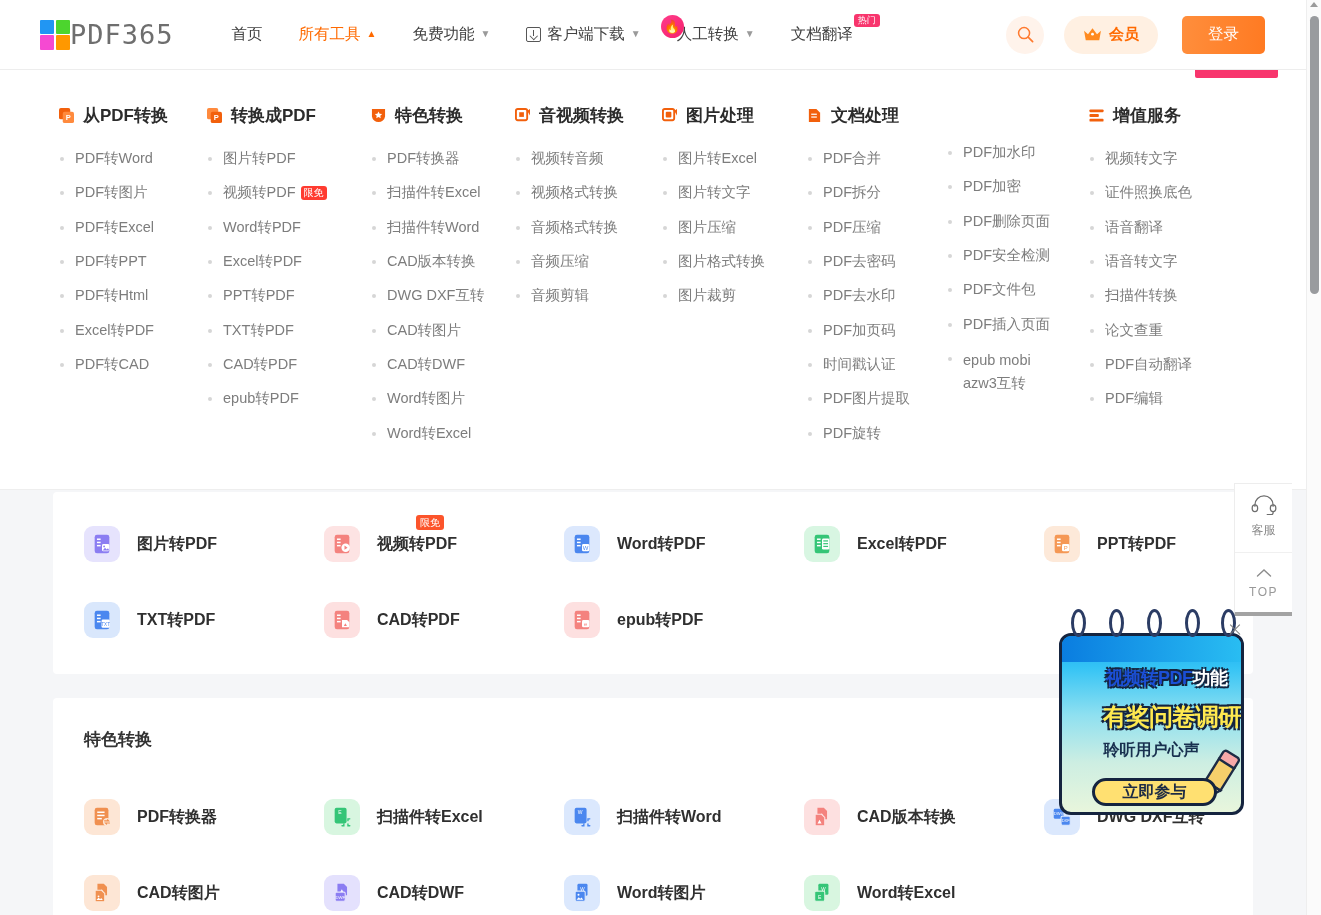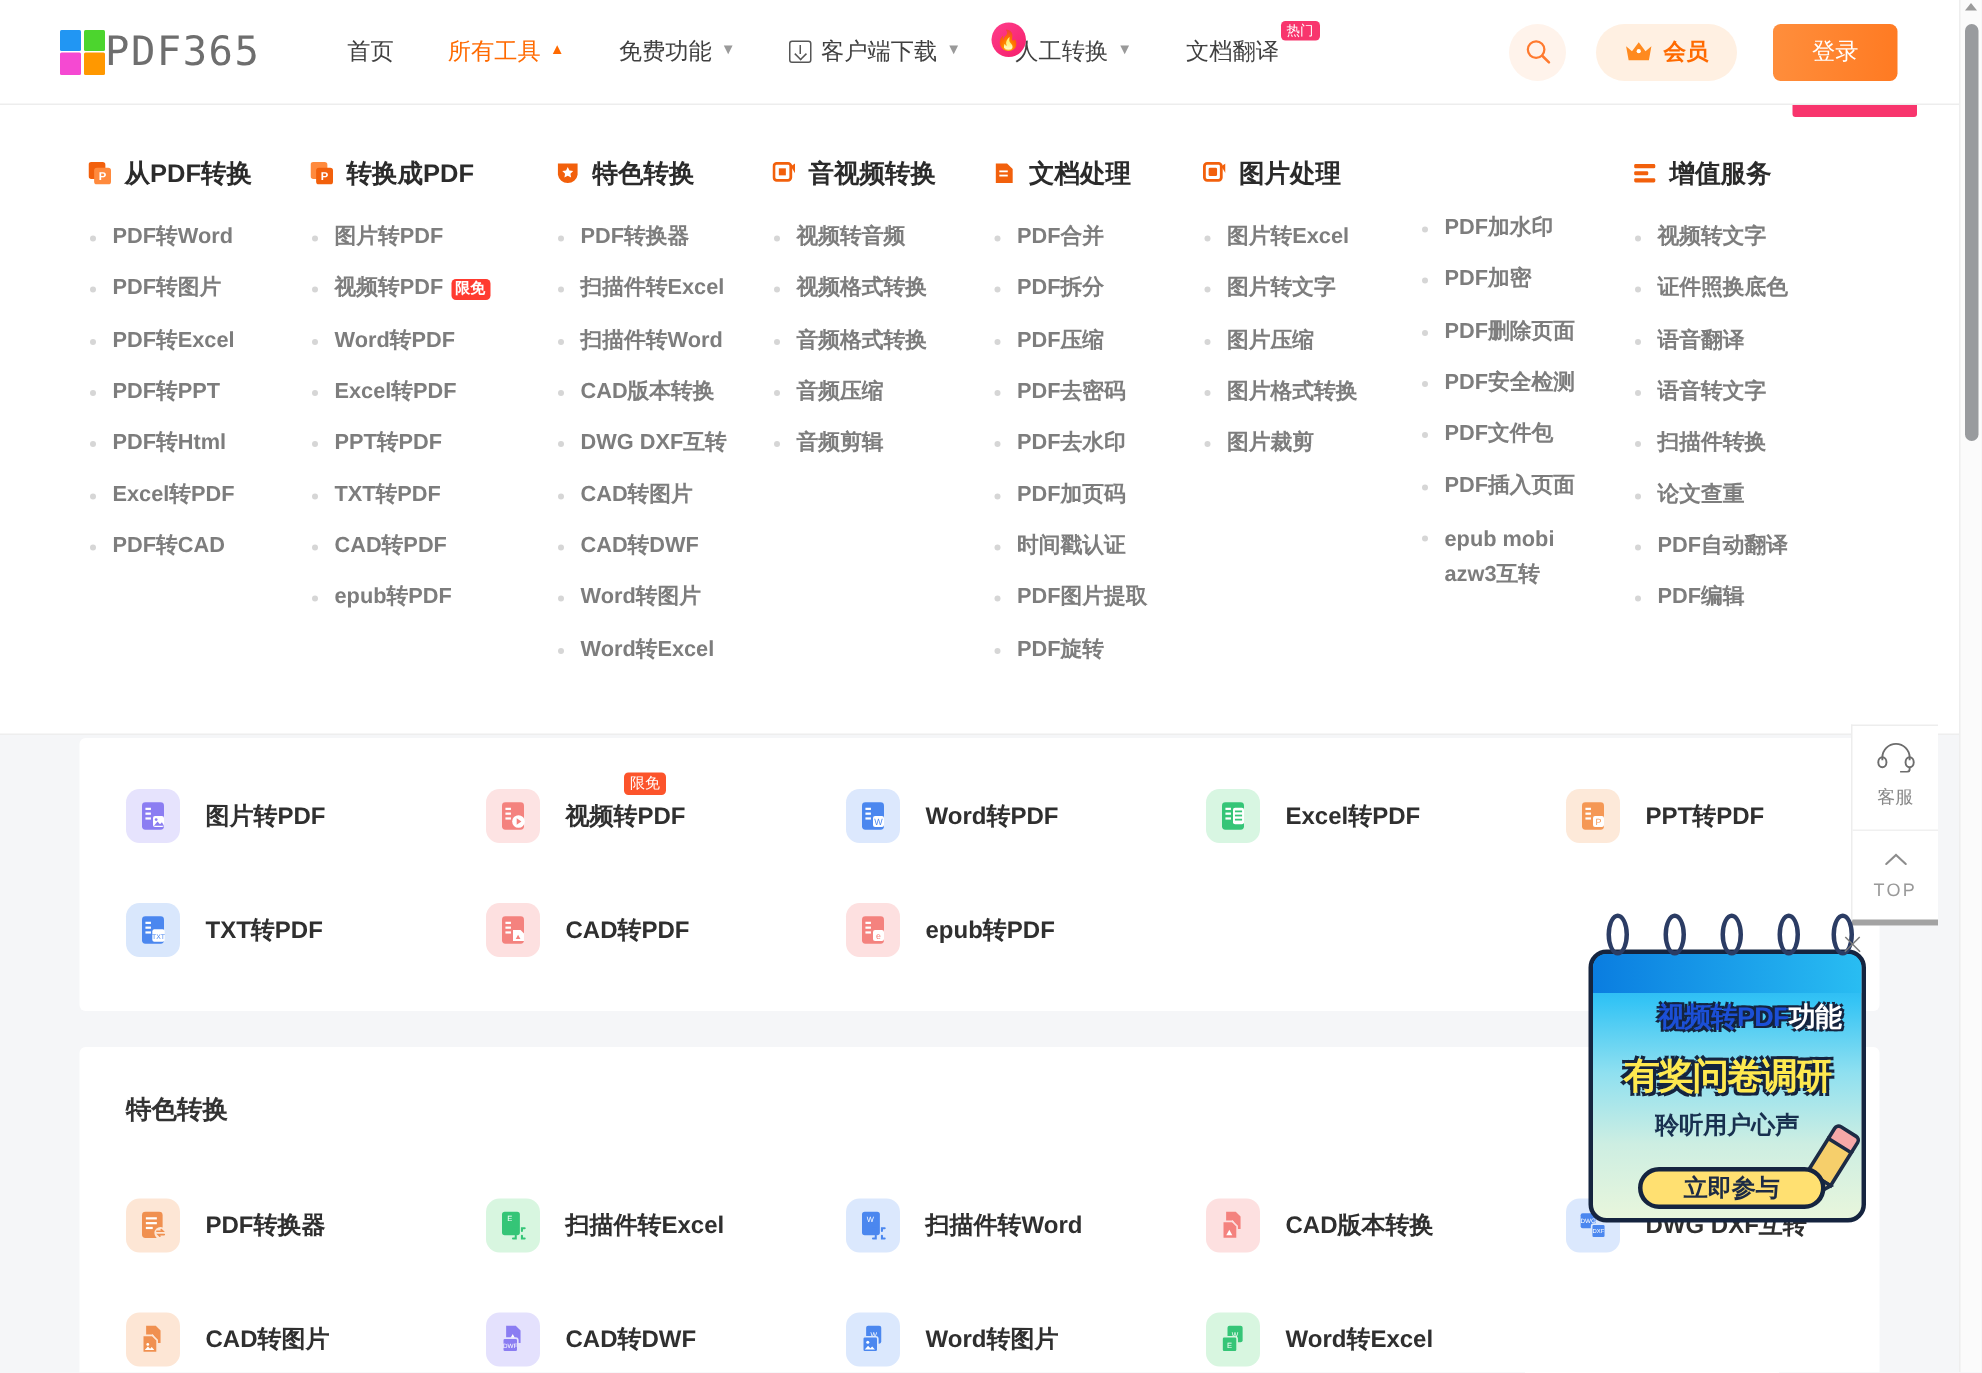--- a/index.html
+++ b/index.html
@@ -114,21 +114,21 @@
     display: flex; align-items: center;
     font-size: 17px; font-weight: bold; color: #2b2b2b;
     margin-bottom: 22px; white-space: nowrap;
   }
   .mega-head .cat-icon { margin-right: 9px; display: flex; }
   .mega-list { list-style: none; }
   .mega-list li {
     position: relative;
     font-size: 14.5px; color: #7d7d7d;
     padding-left: 16px; margin-bottom: 15.5px;
-    cursor: pointer; white-space: nowrap; line-height: 1.3; font-weight: bold;
+    cursor: pointer; white-space: nowrap; line-height: 1.3;
   }
   .mega-list li:before {
     content: ""; position: absolute; left: 1px; top: 8px;
     width: 4px; height: 4px; border-radius: 50%; background: #d6d6d6;
   }
   .free-badge {
     display: inline-block; vertical-align: 1px;
     background: #ff3b30; color: #fff; font-size: 10px;
     padding: 1px 3px 2px; border-radius: 3px; margin-left: 5px; line-height: 1.1;
   }
@@ -201,21 +201,21 @@
   }
   .promo-l1 {
     position: absolute; top: 30px; width: 100%; text-align: center;
     font-size: 18px; font-weight: bold; color: #ffffff;
     text-shadow: -1.6px -1.6px 0 #15243f, 1.6px -1.6px 0 #15243f, -1.6px 1.6px 0 #15243f, 1.6px 1.6px 0 #15243f;
     letter-spacing: -0.5px;
     padding-left: 30px;
   }
   .promo-l1 b { color: #1b4fd6; }
   .promo-l2 {
-    position: absolute; top: 65px; width: 100%; text-align: center;
+    position: absolute; top: 65px; width: 100%; text-align: right;
     font-size: 24px; font-weight: bold; color: #ffe94f;
     text-shadow: -2px -2px 0 #15243f, 2px -2px 0 #15243f, -2px 2px 0 #15243f, 2px 2px 0 #15243f;
     letter-spacing: -1px;
   }
   .promo-l3 {
     position: absolute; top: 104px; width: 100%; text-align: center;
     font-size: 16px; font-weight: bold; color: #18304f;
   }
   .promo-btn {
     position: absolute; left: 30px; top: 142px; width: 125px; height: 28px;
@@ -407,20 +407,40 @@
               </svg>
           </span>
           <span>音视频转换</span>
         </div>
         <ul class="mega-list">
           <li>视频转音频</li>
           <li>视频格式转换</li>
           <li>音频格式转换</li>
           <li>音频压缩</li>
           <li>音频剪辑</li>
+        </ul>
+      </div>
+
+      <div class="mega-col" style="width:145px">
+        <div class="mega-head">
+          <span class="cat-icon">
+            <svg width="15" height="15" viewBox="0 0 16 16">
+                <rect x="1" y="1" width="12" height="12" rx="2" fill="none" stroke="#f2600c" stroke-width="2"></rect>
+                <rect x="4" y="4" width="6" height="6" rx="1" fill="#f2600c"></rect>
+                <path d="M13 3 l3 -2 v7 z" fill="#f2600c"></path>
+              </svg>
+          </span>
+          <span>图片处理</span>
+        </div>
+        <ul class="mega-list">
+          <li>图片转Excel</li>
+          <li>图片转文字</li>
+          <li>图片压缩</li>
+          <li>图片格式转换</li>
+          <li>图片裁剪</li>
         </ul>
       </div>
 
       <div class="mega-col" style="width:140px">
         <div class="mega-head">
           <span class="cat-icon">
             <svg width="15" height="15" viewBox="0 0 16 16">
                 <path d="M2 1 h8 l4 4 v10 h-12 z" fill="#f2600c"></path>
                 <rect x="4.5" y="6" width="6" height="1.3" fill="#fff"></rect>
                 <rect x="4.5" y="9" width="6" height="1.3" fill="#fff"></rect>
@@ -434,40 +454,20 @@
           <li>PDF压缩</li>
           <li>PDF去密码</li>
           <li>PDF去水印</li>
           <li>PDF加页码</li>
           <li>时间戳认证</li>
           <li>PDF图片提取</li>
           <li>PDF旋转</li>
         </ul>
       </div>
 
-      <div class="mega-col" style="width:145px">
-        <div class="mega-head">
-          <span class="cat-icon">
-            <svg width="15" height="15" viewBox="0 0 16 16">
-                <rect x="1" y="1" width="12" height="12" rx="2" fill="none" stroke="#f2600c" stroke-width="2"></rect>
-                <rect x="4" y="4" width="6" height="6" rx="1" fill="#f2600c"></rect>
-                <path d="M13 3 l3 -2 v7 z" fill="#f2600c"></path>
-              </svg>
-          </span>
-          <span>图片处理</span>
-        </div>
-        <ul class="mega-list">
-          <li>图片转Excel</li>
-          <li>图片转文字</li>
-          <li>图片压缩</li>
-          <li>图片格式转换</li>
-          <li>图片裁剪</li>
-        </ul>
-      </div>
-
       <div class="mega-col" style="width:142px;padding-top:39px">
         <ul class="mega-list">
           <li>PDF加水印</li>
           <li>PDF加密</li>
           <li>PDF删除页面</li>
           <li>PDF安全检测</li>
           <li>PDF文件包</li>
           <li>PDF插入页面</li>
           <li style="white-space:normal;width:100px;line-height:1.55">epub mobi azw3互转</li>
         </ul>

